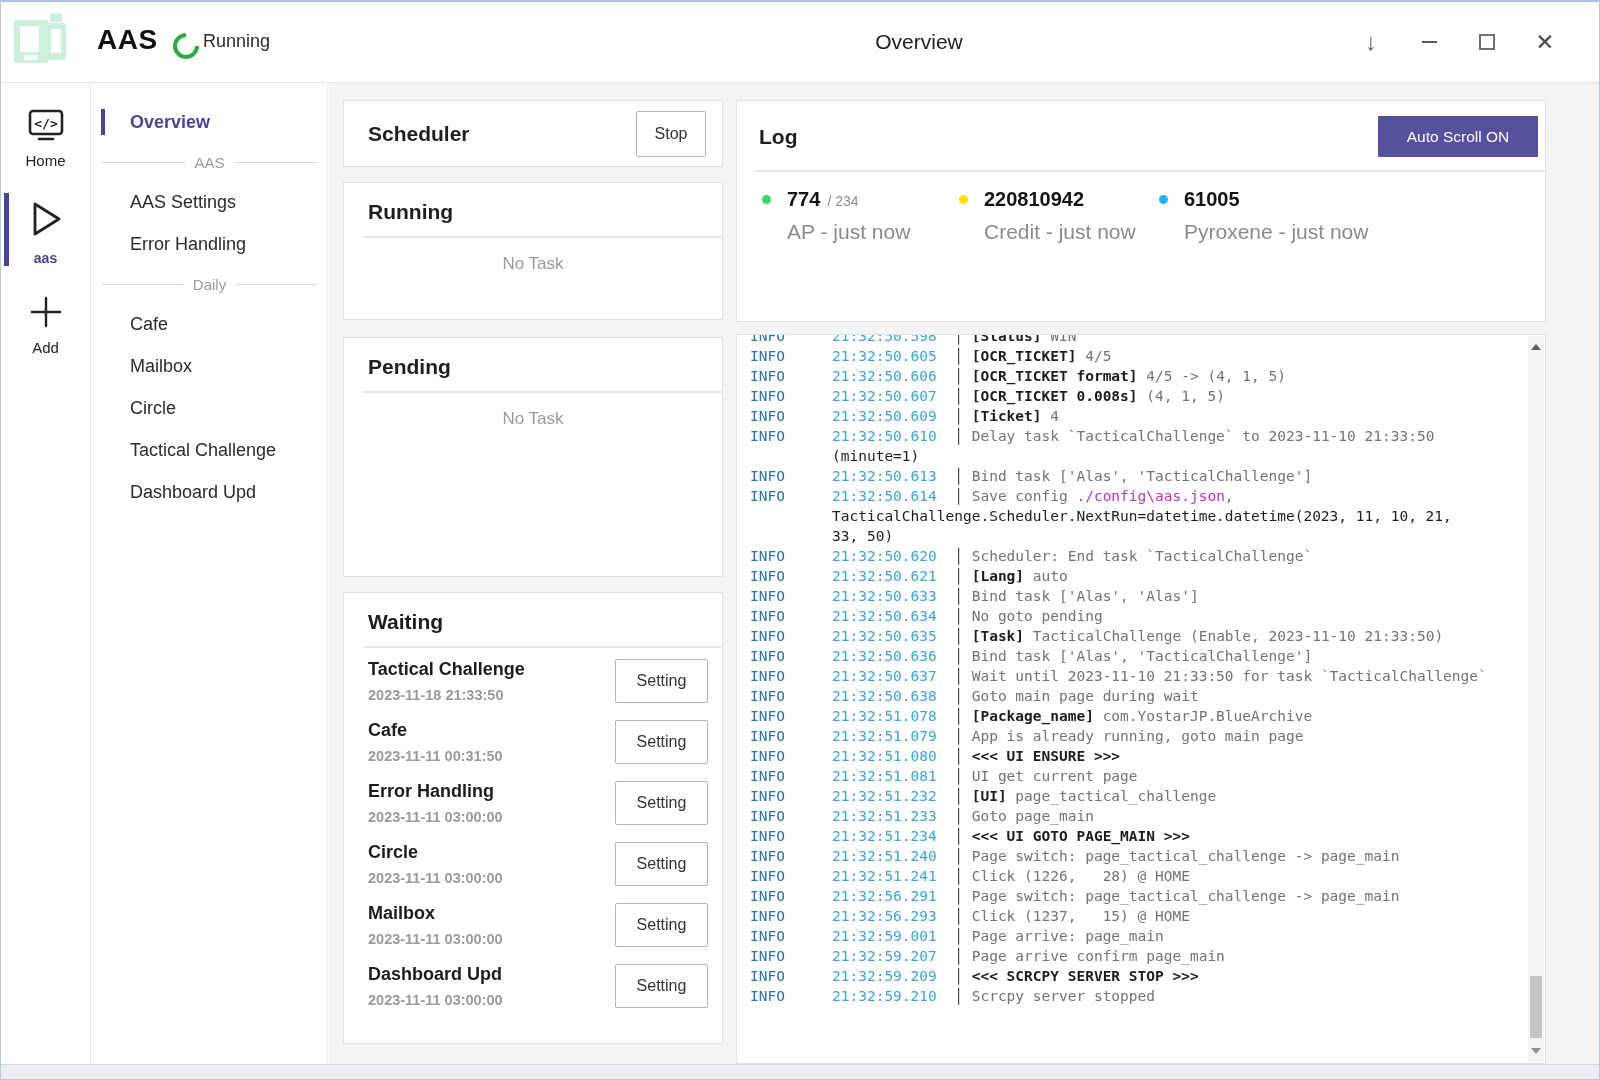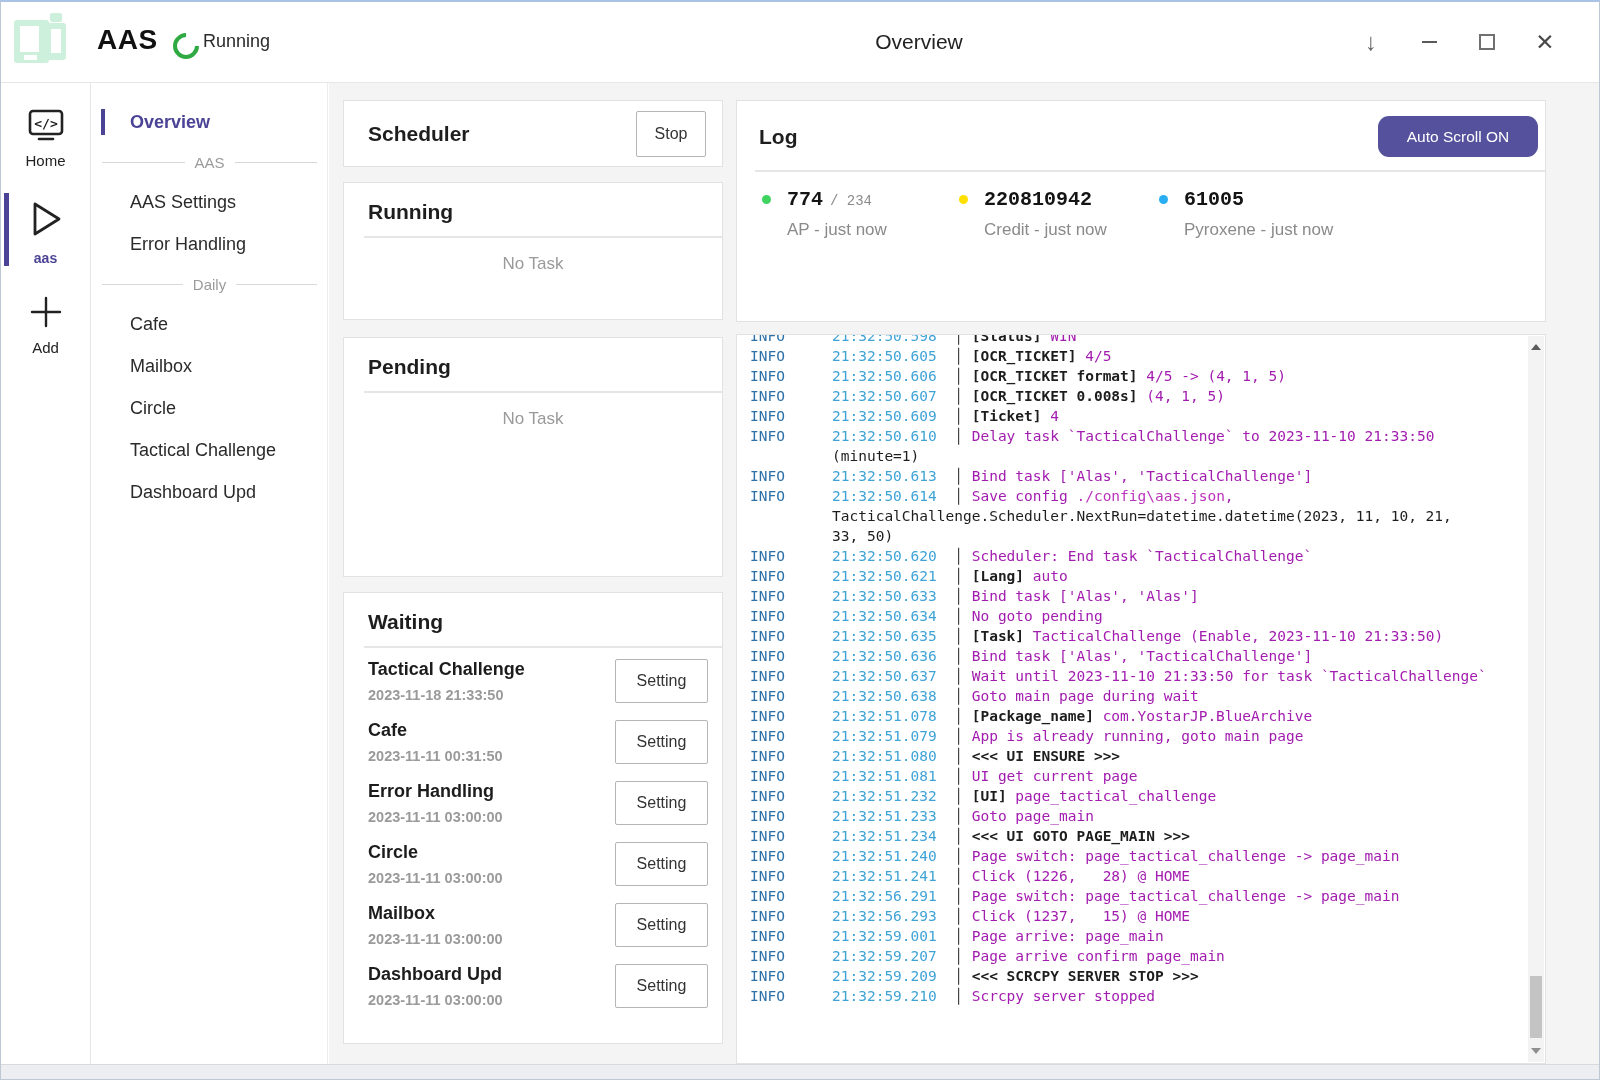--- a/index.html
+++ b/index.html
@@ -58,42 +58,42 @@
   .wait-row{display:flex;align-items:center;height:61px;padding:0 14px 0 24px;}
   .wait-info{flex:1;}
   .wait-name{font-size:18px;font-weight:bold;color:#1c1c1c;}
   .wait-date{font-size:14.5px;font-weight:600;color:#9a9a9a;margin-top:7px;}
   .btn-setting{width:93px;height:44px;padding-left:6px;}
 
   
   .card-log{left:407px;top:17px;width:810px;height:222px;}
   .log-head{display:flex;align-items:center;padding:15px 7px 13px 22px;}
   .log-head .card-title{flex:1;}
-  .btn-primary{background:#55519d;color:#fff;border:none;border-radius:11px;font-size:15.5px;
+  .btn-primary{background:#55519d;color:#fff;border:none;border-radius:0;font-size:15.5px;
     width:160px;height:41px;font-family:inherit;cursor:pointer;}
   .hr-log{height:2px;background:#e6e6e6;margin-left:18px;}
   .dash{position:relative;height:120px;}
   .dash-group{position:absolute;top:16px;}
-  .dash-top{display:flex;align-items:baseline;font-family:Liberation Mono, monospace;}
+  .dash-top{display:flex;align-items:baseline;}
   .dash-dot{width:9px;height:9px;border-radius:50%;margin-right:16px;align-self:center;}
   .dash-value{font-size:20px;font-weight:bold;color:#141414;}
   .dash-total{font-size:14px;color:#8a8a8a;margin-left:7px;}
-  .dash-label{font-size:17px;color:#8a8a8a;margin-top:9px;margin-left:25px;}
+  .dash-label{font-size:21px;color:#8a8a8a;margin-top:9px;margin-left:25px;}
 
   
   .card-logview{left:407px;top:251px;width:810px;height:730px;overflow:hidden;}
   .log-view{position:absolute;left:0;top:0;right:17px;bottom:0;overflow:hidden;padding-left:13px;
     font-family:"DejaVu Sans Mono",monospace;font-size:14.5px;line-height:20px;color:#1d1d1d;}
   .log-lines{margin-top:-9px;}
   .logline{white-space:pre;}
   .logline span{white-space:pre;}
   .lvl{display:inline-block;width:82px;color:#2e71a8;}
   .time{color:#3fa3d6;}
   .sep{color:#3a3a3a;}
-  .sg-n{color:#a21caf;}
+  .sg-n{color:#737373;}
   .sg-b{color:#1d1d1d;font-weight:bold;}
   .sg-m{color:#bb33bb;}
   .cont{color:#1d1d1d;}
   .vscroll{position:absolute;top:1px;bottom:1px;right:1px;width:16px;background:#f3f3f3;}
   .sb-up{position:absolute;top:8px;left:3px;width:0;height:0;border-left:5px solid transparent;border-right:5px solid transparent;border-bottom:6px solid #5a5a5a;cursor:pointer;}
   .sb-down{position:absolute;bottom:8px;left:3px;width:0;height:0;border-left:5px solid transparent;border-right:5px solid transparent;border-top:6px solid #8f8f8f;cursor:pointer;}
   .sb-thumb{position:absolute;left:2px;right:2px;bottom:24px;height:62px;background:#c4c4c4;cursor:pointer;}
 
   .bottom-strip{position:absolute;left:0;right:0;bottom:0;height:14px;background:#eceef1;border-top:1px solid #d9d9d9;}
 </style>

